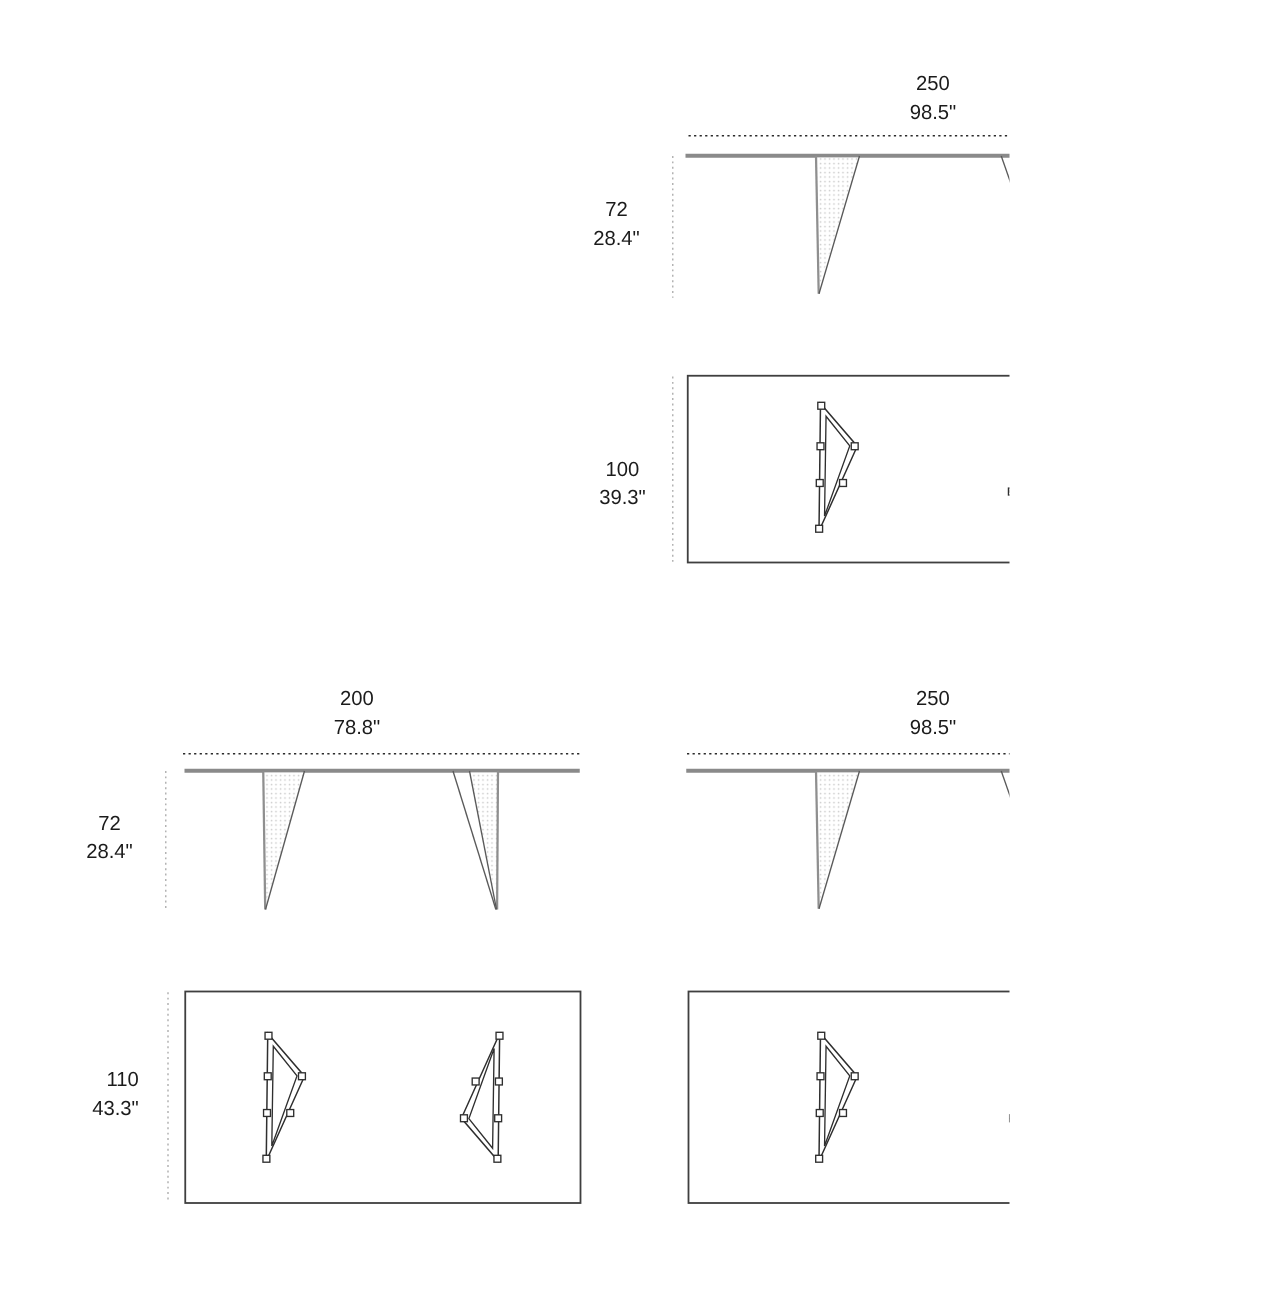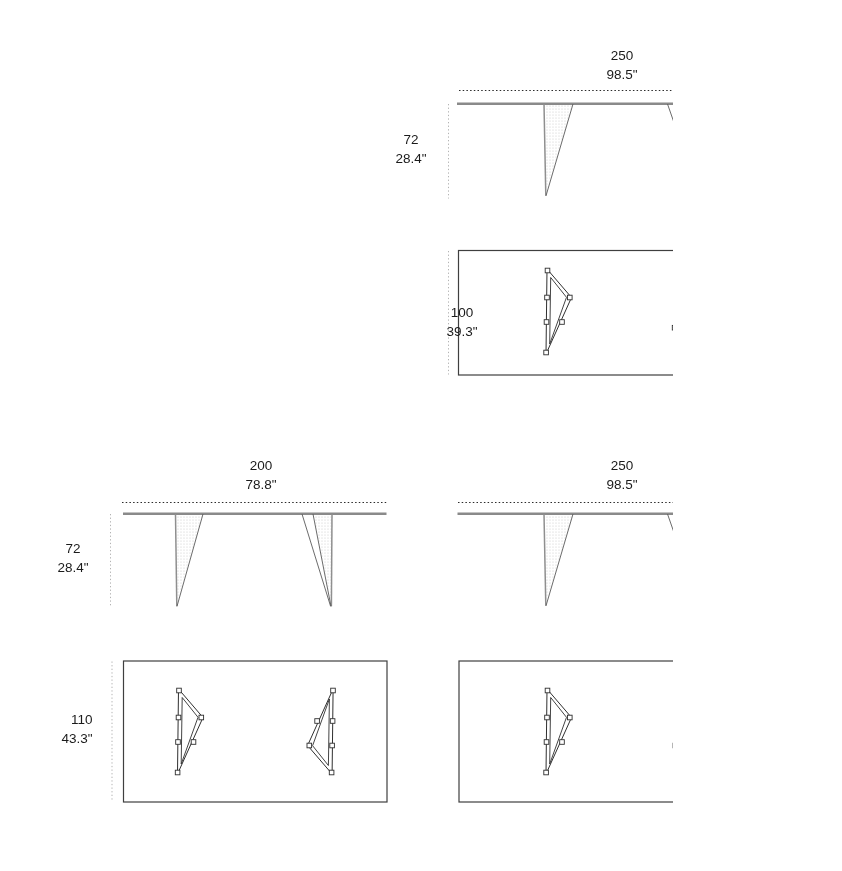--- a/index.html
+++ b/index.html
@@ -131,26 +131,26 @@
   <div class="dim-label" style="left:622px; top:46px;">
     <div>250</div>
     <div>98.5"</div>
   </div>
 
   <div class="dim-label" style="left:411px; top:130px;">
     <div>72</div>
     <div>28.4"</div>
   </div>
 
-  <div class="dim-label" style="left:415px; top:303px;margin-left:47px;">
+  <div class="dim-label" style="left:415px; top:303px;">
     <div>100</div>
     <div>39.3"</div>
   </div>
 
-  <div class="dim-label" style="left:261px; top:456px;">
+  <div class="dim-label" style="left:238px; top:456px;">
     <div>200</div>
     <div>78.8"</div>
   </div>
 
   <div class="dim-label" style="left:622px; top:456px;">
     <div>250</div>
     <div>98.5"</div>
   </div>
 
   <div class="dim-label" style="left:73px; top:539px;">

